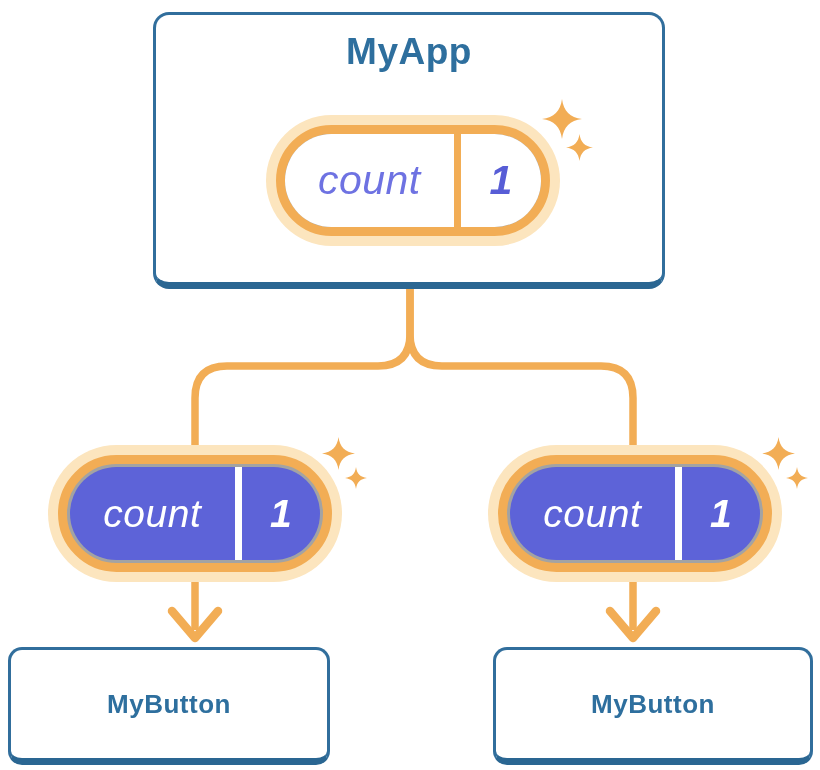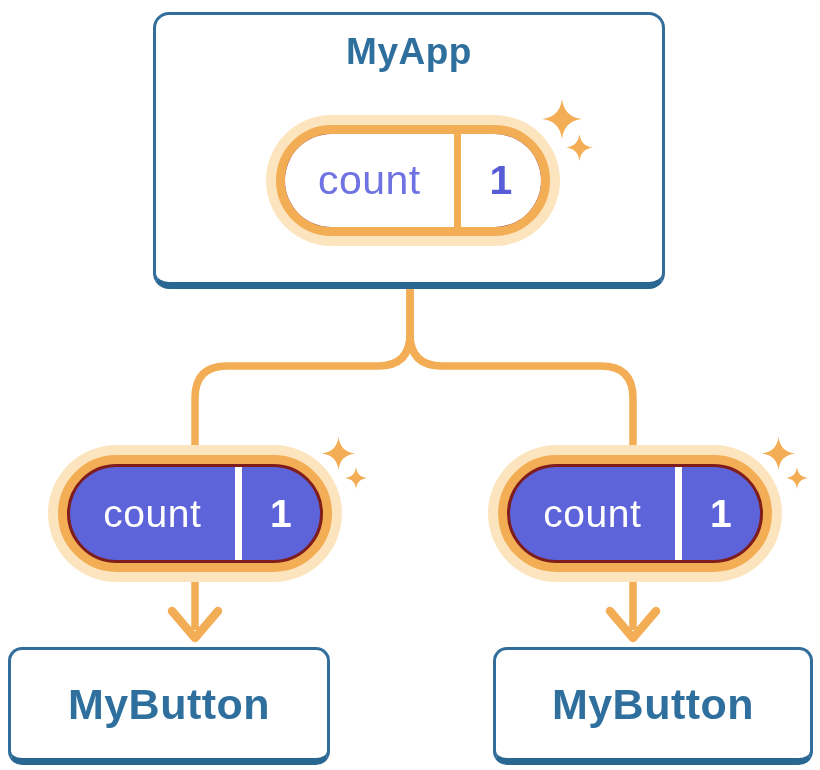--- a/index.html
+++ b/index.html
@@ -33,21 +33,21 @@
 
   .root-title {
     text-align: center;
     margin-top: 16px;
     font-size: 37px;
     font-weight: 700;
     letter-spacing: 0.5px;
     color: #2E6F9E;
   }
   .child-title {
-    font-size: 43px;
+    font-size: 26px;
     font-weight: 700;
     letter-spacing: 0.5px;
     color: #2E6F9E;
   }
 
   
   .pill {
     position: absolute;
     border-radius: 999px;
     background: #FCE5BE;          
@@ -55,23 +55,24 @@
     box-sizing: border-box;
   }
   .pill.root-pill  { left: 110px; top: 100px; width: 294px; height: 131px; } 
   .pill.child-left  { left: 48px;  top: 445px; width: 294px; height: 137px; }
   .pill.child-right { left: 488px; top: 445px; width: 294px; height: 137px; }
 
   .pill-ring {
     height: 100%;
     border-radius: 999px;
     border: 9px solid #F2AD55;    
-    background: #7f1d1d;
+    background: #a3a3a3;
     box-sizing: border-box;
     display: flex;
+    font-style: italic;
   }
   .pill-body {
     flex: 1;
     display: flex;
     border-radius: 999px;
     overflow: hidden;
   }
   .pill.light .pill-body { background: #ffffff; }
   .pill.solid .pill-body { background: #5D63D8; margin: 3px; } 
 

